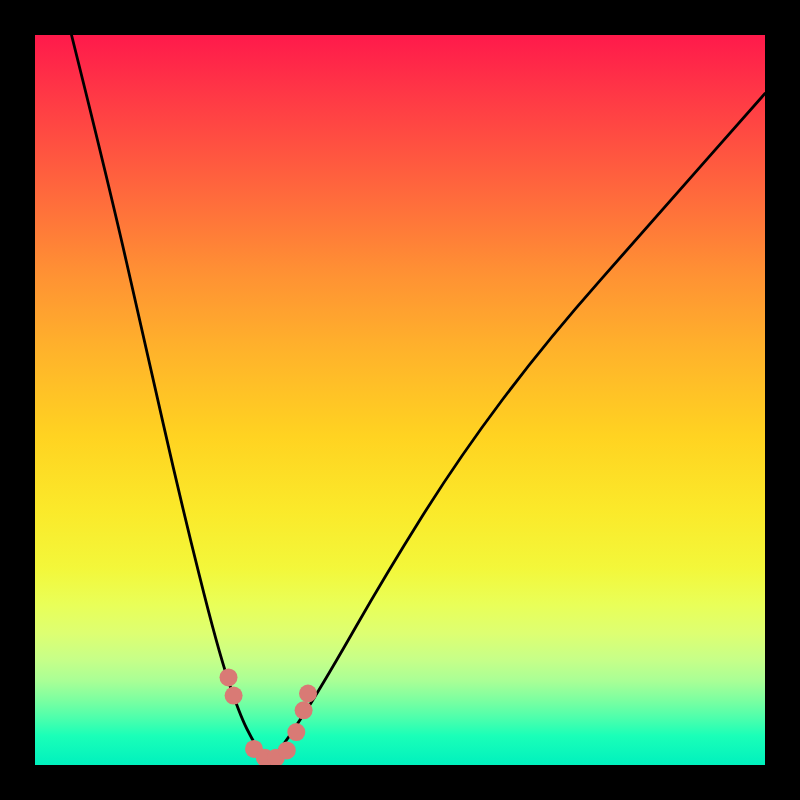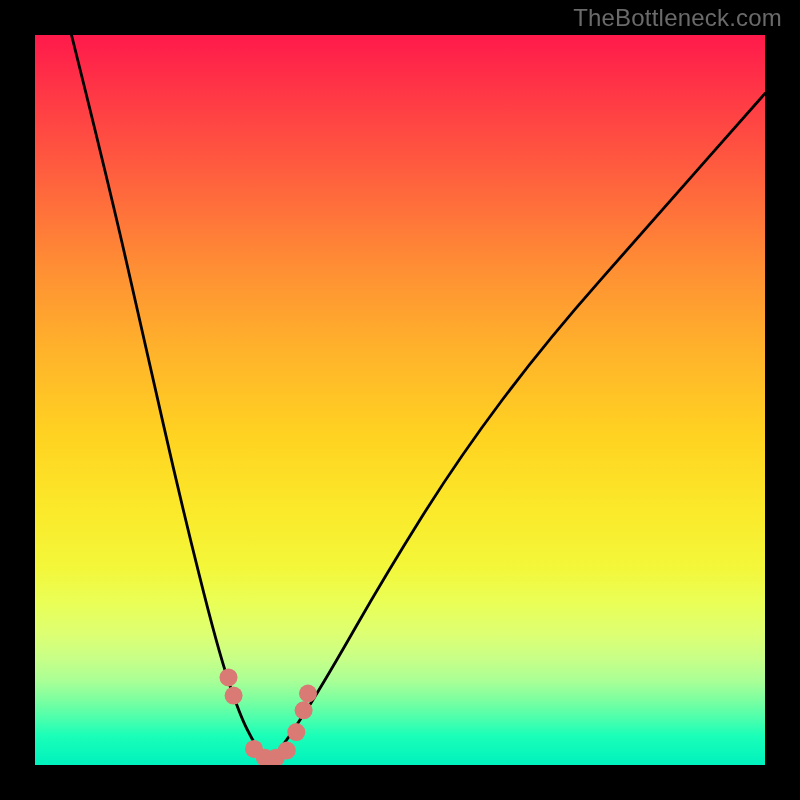--- a/index.html
+++ b/index.html
@@ -69,21 +69,20 @@
     stroke-linecap: round;
   }
   .marker {
     fill: #d97a75;
   }
 </style>
 </head>
 <body>
 
 <div class="outer">
-  <div class="watermark">TheBottleneck.com</div>
 
   <div class="plot">
     <div class="gradient"></div>
 
     <svg class="curves" viewBox="0 0 730 730" preserveAspectRatio="none">
       <path id="left-branch" class="curve" d="M36.5 0.0 Q73.0 146.0 91.3 226.3 Q109.5 306.6 127.8 386.9 Q146.0 467.2 164.3 540.2 Q182.5 613.2 193.4 646.0 Q204.4 678.9 211.7 693.5 Q219.0 708.1 226.3 719.0 L233.6 730.0"></path>
       <path id="right-branch" class="curve" d="M233.6 730.0 Q255.5 700.8 273.8 671.6 Q292.0 642.4 321.2 591.3 Q350.4 540.2 386.9 481.8 Q423.4 423.4 467.2 365.0 Q511.0 306.6 565.8 244.6 Q620.5 182.5 675.3 120.4 L730.0 58.4"></path>
       <g id="markers">
           <circle cx="193.5" cy="642.4" r="9" class="marker"></circle>
           <circle cx="198.6" cy="660.6" r="9" class="marker"></circle>

